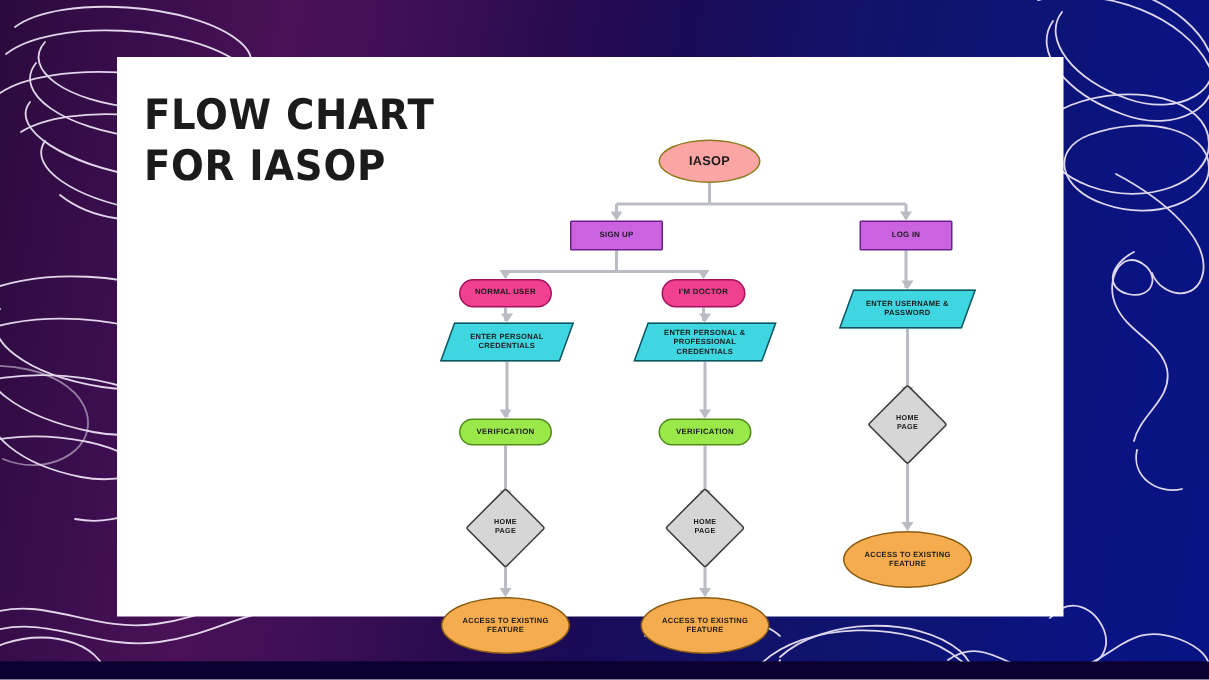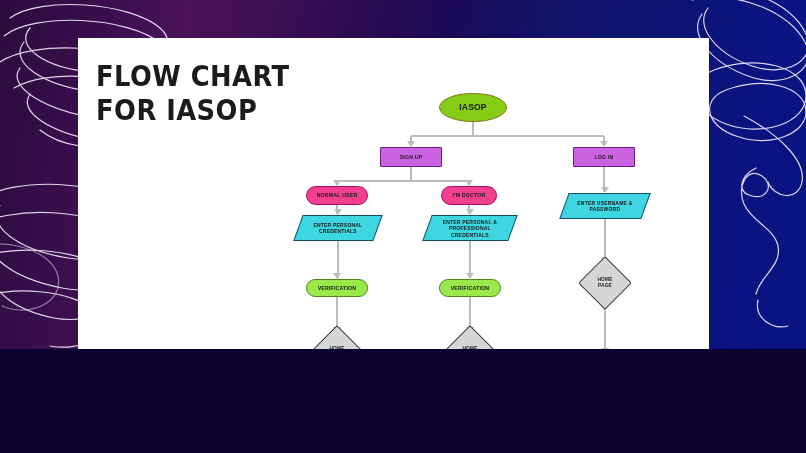--- a/index.html
+++ b/index.html
@@ -3,21 +3,21 @@
 <meta charset="utf-8">
 <style>
   html, body {
     margin: 0;
     padding: 0;
     background: #0c0030;
   }
   #stage {
     position: relative;
     width: 806px;
-    height: 349px;
+    height: 441px;
     overflow: hidden;
     font-family: "Liberation Sans", sans-serif;
   }
   
   #bg {
     position: absolute;
     inset: 0;
     background: linear-gradient(100deg,
         #2b0a3d 0%,
         #3a0e4e 12%,
@@ -195,21 +195,21 @@
         <div class="conn conn-v" style="left: 258.2px; top: 259px; height: 35px; background: rgb(185, 188, 194);"></div>
         <div class="arrow" style="left: 255px; top: 289px; border-top-color: rgb(185, 188, 194);"></div>
         <div class="conn conn-v" style="left: 391.2px; top: 259px; height: 35px; background: rgb(185, 188, 194);"></div>
         <div class="arrow" style="left: 388px; top: 289px; border-top-color: rgb(185, 188, 194);"></div>
         <div class="conn conn-v" style="left: 258.2px; top: 333px; height: 26px; background: rgb(185, 188, 194);"></div>
         <div class="arrow" style="left: 255px; top: 354px; border-top-color: rgb(185, 188, 194);"></div>
         <div class="conn conn-v" style="left: 391.2px; top: 333px; height: 26px; background: rgb(185, 188, 194);"></div>
         <div class="arrow" style="left: 388px; top: 354px; border-top-color: rgb(185, 188, 194);"></div>
         <div class="conn conn-v" style="left: 526.2px; top: 264px; height: 51px; background: rgb(185, 188, 194);"></div>
         <div class="arrow" style="left: 523px; top: 310px; border-top-color: rgb(185, 188, 194);"></div>
-        <div class="node shape-ellipse" style="left: 361px; top: 55px; width: 68px; height: 29px; background: #84cc16; border: 1px solid rgb(138, 122, 26); font-size: 8.5px;">
+        <div class="node shape-ellipse" style="left: 361px; top: 55px; width: 68px; height: 29px; background: #fca5a5; border: 1px solid rgb(138, 122, 26); font-size: 8.5px;">
           <span class="n-label">IASOP</span>
         </div>
         <div class="node shape-rect" style="left: 302px; top: 109px; width: 62px; height: 20px; background: rgb(203, 99, 224); border: 1px solid rgb(106, 31, 138); font-size: 5.2px;">
           <span class="n-label">Sign Up</span>
         </div>
         <div class="node shape-rect" style="left: 495px; top: 109px; width: 62px; height: 20px; background: rgb(203, 99, 224); border: 1px solid rgb(106, 31, 138); font-size: 5.2px;">
           <span class="n-label">Log In</span>
         </div>
         <div class="node shape-round" style="left: 228px; top: 148px; width: 62px; height: 19px; background: rgb(240, 64, 143); border: 1px solid rgb(163, 16, 96); font-size: 5.2px;">
           <span class="n-label">Normal User</span>

